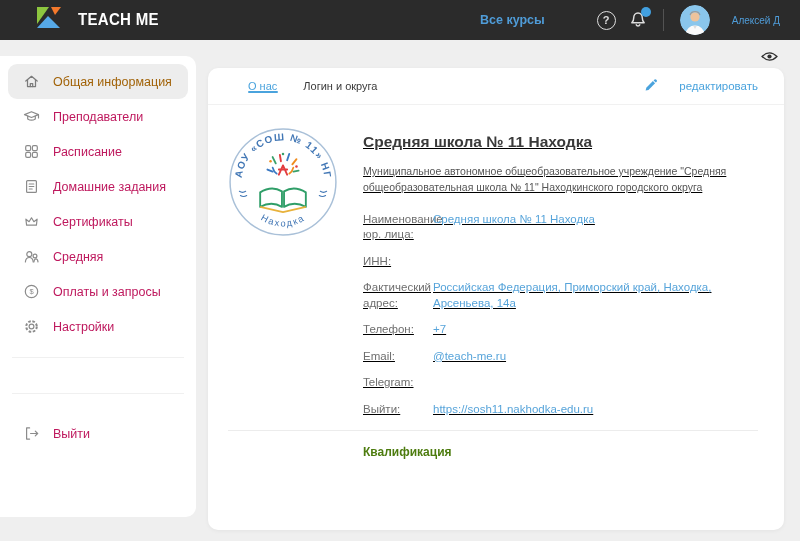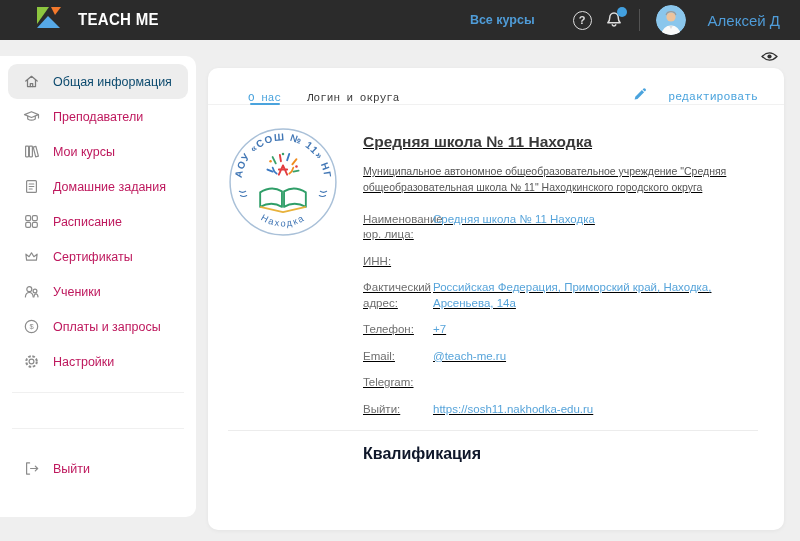--- a/index.html
+++ b/index.html
@@ -10,60 +10,60 @@
   }
 
   
   .header {
     position:absolute; top:0; left:0; width:800px; height:40px;
     background:#2b2b2b; display:flex; align-items:center;
     padding:0 20px 0 36px;
   }
   .brand { display:flex; align-items:center; gap:16px; cursor:pointer; }
   .brand-text { color:#fff; font-weight:bold; font-size:16px; letter-spacing:.3px; transform:scaleX(.94); transform-origin:left center; white-space:nowrap; }
-  .header-nav { display:flex; gap:26px; margin-left:auto; margin-right:38px; }
+  .header-nav { display:flex; gap:26px; margin-left:auto; margin-right:52px; }
   .header-link { color:#4f9cd8; font-size:12.5px; font-weight:bold; cursor:pointer; white-space:nowrap; }
   .header-icons { display:flex; align-items:center; gap:13px; }
   .help-circle {
     width:19px; height:19px; border:1.5px solid #dedede; border-radius:50%;
     color:#dedede; font-size:11px; font-weight:bold;
     display:flex; align-items:center; justify-content:center; cursor:pointer;
   }
   .bell-wrap { position:relative; cursor:pointer; display:flex; }
   .bell-badge { position:absolute; top:-4px; right:-4px; width:10px; height:10px; border-radius:50%; background:#42a0e0; }
   .vdivider { width:1px; height:22px; background:#535353; margin:0 3px; }
   .avatar { width:30px; height:30px; border-radius:50%; overflow:hidden; flex:none; cursor:pointer; }
-  .user-name { color:#4f9cd8; font-size:15px; margin-left:9px; cursor:pointer; white-space:nowrap; }
+  .user-name { color:#4f9cd8; font-size:10px; margin-left:9px; cursor:pointer; white-space:nowrap; }
 
   
   .eye-btn { position:absolute; top:51px; right:22px; cursor:pointer; line-height:0; }
 
   
   .sidebar {
     position:absolute; left:0; top:56px; width:196px; height:461px;
     background:#fff; border-radius:0 10px 10px 0; padding:8px 8px 0 8px;
   }
   .side-item {
     display:flex; align-items:center; gap:13px; height:35px;
     padding:0 8px 0 15px; border-radius:9px; cursor:pointer;
     color:#be185d; font-size:12.5px; white-space:nowrap;
   }
   .side-item .icn { line-height:0; flex:none; }
-  .side-item.active { background:#ededed; color:#0c4a6e; }
+  .side-item.active { background:#ededed; color:#a16207; }
   .side-divider { height:1px; background:#f0f0f0; margin:13px 4px; }
   .side-gap { height:9px; }
 
   
   .main-card {
     position:absolute; left:208px; top:68px; width:576px; height:462px;
     background:#fff; border-radius:10px; box-shadow:0 1px 4px rgba(0,0,0,.05);
   }
   .tabbar {
-    display:flex; align-items:flex-end; height:37px;
-    border-bottom:1px solid #f1f1f1; padding:0 26px 0 40px;font-family:Liberation Mono, monospace;
+    display:flex; align-items:center; height:37px;
+    border-bottom:1px solid #f1f1f1; padding:0 26px 0 40px;
   }
   .tab {
     font-size:11px; color:#3a3a3a; margin-right:26px; position:relative;
     display:flex; align-items:center; cursor:pointer; white-space:nowrap;
   }
   .tab.active { color:#4aa3dd; }
   .tab.active::after {
     content:""; position:absolute; left:50%; transform:translateX(-50%);
     bottom:-1px; width:30px; height:2px; border-radius:2px; background:#4aa3dd;
   }
@@ -78,21 +78,21 @@
 
   .school-title { font-size:15.5px; font-weight:bold; color:#3a3a3a; margin:0 0 13px; }
   .school-desc { font-size:10.5px; color:#555; line-height:1.5; margin:0 0 16px; max-width:408px; }
 
   .field-row { display:grid; grid-template-columns:70px 1fr; font-size:11.5px; margin-bottom:11px; }
   .field-label { color:#6e6e6e; line-height:1.35; padding-right:4px; }
   .field-value { color:#57a4da; line-height:1.35; cursor:pointer; }
   .field-value.empty { cursor:default; }
 
   .section-divider { height:1px; background:#ececec; margin:2px 26px 0 20px; }
-  .section-heading { font-size:16px; font-weight:bold; color:#0f172a; margin:14px 0 0 155px; }
+  .section-heading { font-size:12px; font-weight:bold; color:#4d7c0f; margin:14px 0 0 155px; }
 </style>
 </head>
 <body>
 
 <div class="header">
   <div class="brand">
     <span class="icn">
       <svg width="26" height="26" viewBox="0 0 26 26">
         <polygon points="1,2 13,2 1,19" fill="#8dc63f"></polygon>
         <polygon points="15,2 25,2 19,10" fill="#f4792c"></polygon>
@@ -153,72 +153,62 @@
     <span class="icn">
       <svg width="17" height="17" viewBox="0 0 17 17" fill="none" stroke="#8b8b8b" stroke-width="1.2" stroke-linecap="round" stroke-linejoin="round">
         <path d="M1.5,6.6 L8.5,3.7 L15.5,6.6 L8.5,9.5 Z"></path>
         <path d="M4.7,8.2 V10.9 C7.2,12.6 9.8,12.6 12.3,10.9 V8.2"></path>
         <path d="M15.5,6.9 V10"></path>
       </svg>
     </span>
     <span>Преподаватели</span>
   </div>
 
-  <div class="side-item">
-    <span class="icn">
-      <svg width="17" height="17" viewBox="0 0 17 17" fill="none" stroke="#8b8b8b" stroke-width="1.2" stroke-linejoin="round">
-        <rect x="2.6" y="3.2" width="3" height="10.6" rx="0.5"></rect>
-        <rect x="6.4" y="3.2" width="3" height="10.6" rx="0.5"></rect>
-        <path d="M10.2,4.1 L12.9,3.4 L15.4,13.2 L12.7,13.9 Z"></path>
-      </svg>
-    </span>
-    <span>Мои курсы</span>
-  </div>
-
-  <div class="side-item">
-    <span class="icn">
-      <svg width="17" height="17" viewBox="0 0 17 17" fill="none" stroke="#8b8b8b" stroke-width="1.2" stroke-linecap="round" stroke-linejoin="round">
-        <rect x="3.6" y="2.6" width="9.8" height="11.8" rx="1"></rect>
-        <path d="M6.2,6 H10.8 M6.2,8.5 H10.8 M6.2,11 H9.2"></path>
-      </svg>
-    </span>
-    <span>Домашние задания</span>
-  </div>
 
   <div class="side-item">
     <span class="icn">
       <svg width="17" height="17" viewBox="0 0 17 17" fill="none" stroke="#8b8b8b" stroke-width="1.2">
         <rect x="2.7" y="2.7" width="4.9" height="4.9" rx="1.3"></rect>
         <rect x="9.4" y="2.7" width="4.9" height="4.9" rx="1.3"></rect>
         <rect x="2.7" y="9.4" width="4.9" height="4.9" rx="1.3"></rect>
         <rect x="9.4" y="9.4" width="4.9" height="4.9" rx="1.3"></rect>
       </svg>
     </span>
     <span>Расписание</span>
   </div>
 
   <div class="side-item">
     <span class="icn">
       <svg width="17" height="17" viewBox="0 0 17 17" fill="none" stroke="#8b8b8b" stroke-width="1.2" stroke-linecap="round" stroke-linejoin="round">
+        <rect x="3.6" y="2.6" width="9.8" height="11.8" rx="1"></rect>
+        <path d="M6.2,6 H10.8 M6.2,8.5 H10.8 M6.2,11 H9.2"></path>
+      </svg>
+    </span>
+    <span>Домашние задания</span>
+  </div>
+
+  <div class="side-item">
+    <span class="icn">
+      <svg width="17" height="17" viewBox="0 0 17 17" fill="none" stroke="#8b8b8b" stroke-width="1.2" stroke-linecap="round" stroke-linejoin="round">
         <path d="M3.6,12.2 L2.9,6.2 L6.1,8.7 L8.5,4.8 L10.9,8.7 L14.1,6.2 L13.4,12.2 Z"></path>
       </svg>
     </span>
     <span>Сертификаты</span>
   </div>
 
   <div class="side-item">
     <span class="icn">
       <svg width="17" height="17" viewBox="0 0 17 17" fill="none" stroke="#8b8b8b" stroke-width="1.2" stroke-linecap="round" stroke-linejoin="round">
         <circle cx="6.3" cy="6.2" r="2.5"></circle>
         <path d="M2.4,14 C2.7,10.4 4.2,9.5 6.3,9.5 C8.4,9.5 9.9,10.4 10.2,14"></path>
         <circle cx="12" cy="8" r="1.9"></circle>
         <path d="M10.9,13.9 C11.2,11.5 12,10.9 13,10.9 C14,10.9 14.7,11.5 15,13.9"></path>
       </svg>
     </span>
-    <span>Ученики</span>
+    <span>Средняя</span>
   </div>
 
   <div class="side-item">
     <span class="icn">
       <svg width="17" height="17" viewBox="0 0 17 17">
         <circle cx="8.5" cy="8.5" r="6.2" fill="none" stroke="#8b8b8b" stroke-width="1.2"></circle>
         <text x="8.5" y="11.2" text-anchor="middle" font-size="7.5" fill="#8b8b8b" font-family="Liberation Sans, sans-serif">$</text>
       </svg>
     </span>
     <span>Оплаты и запросы</span>

